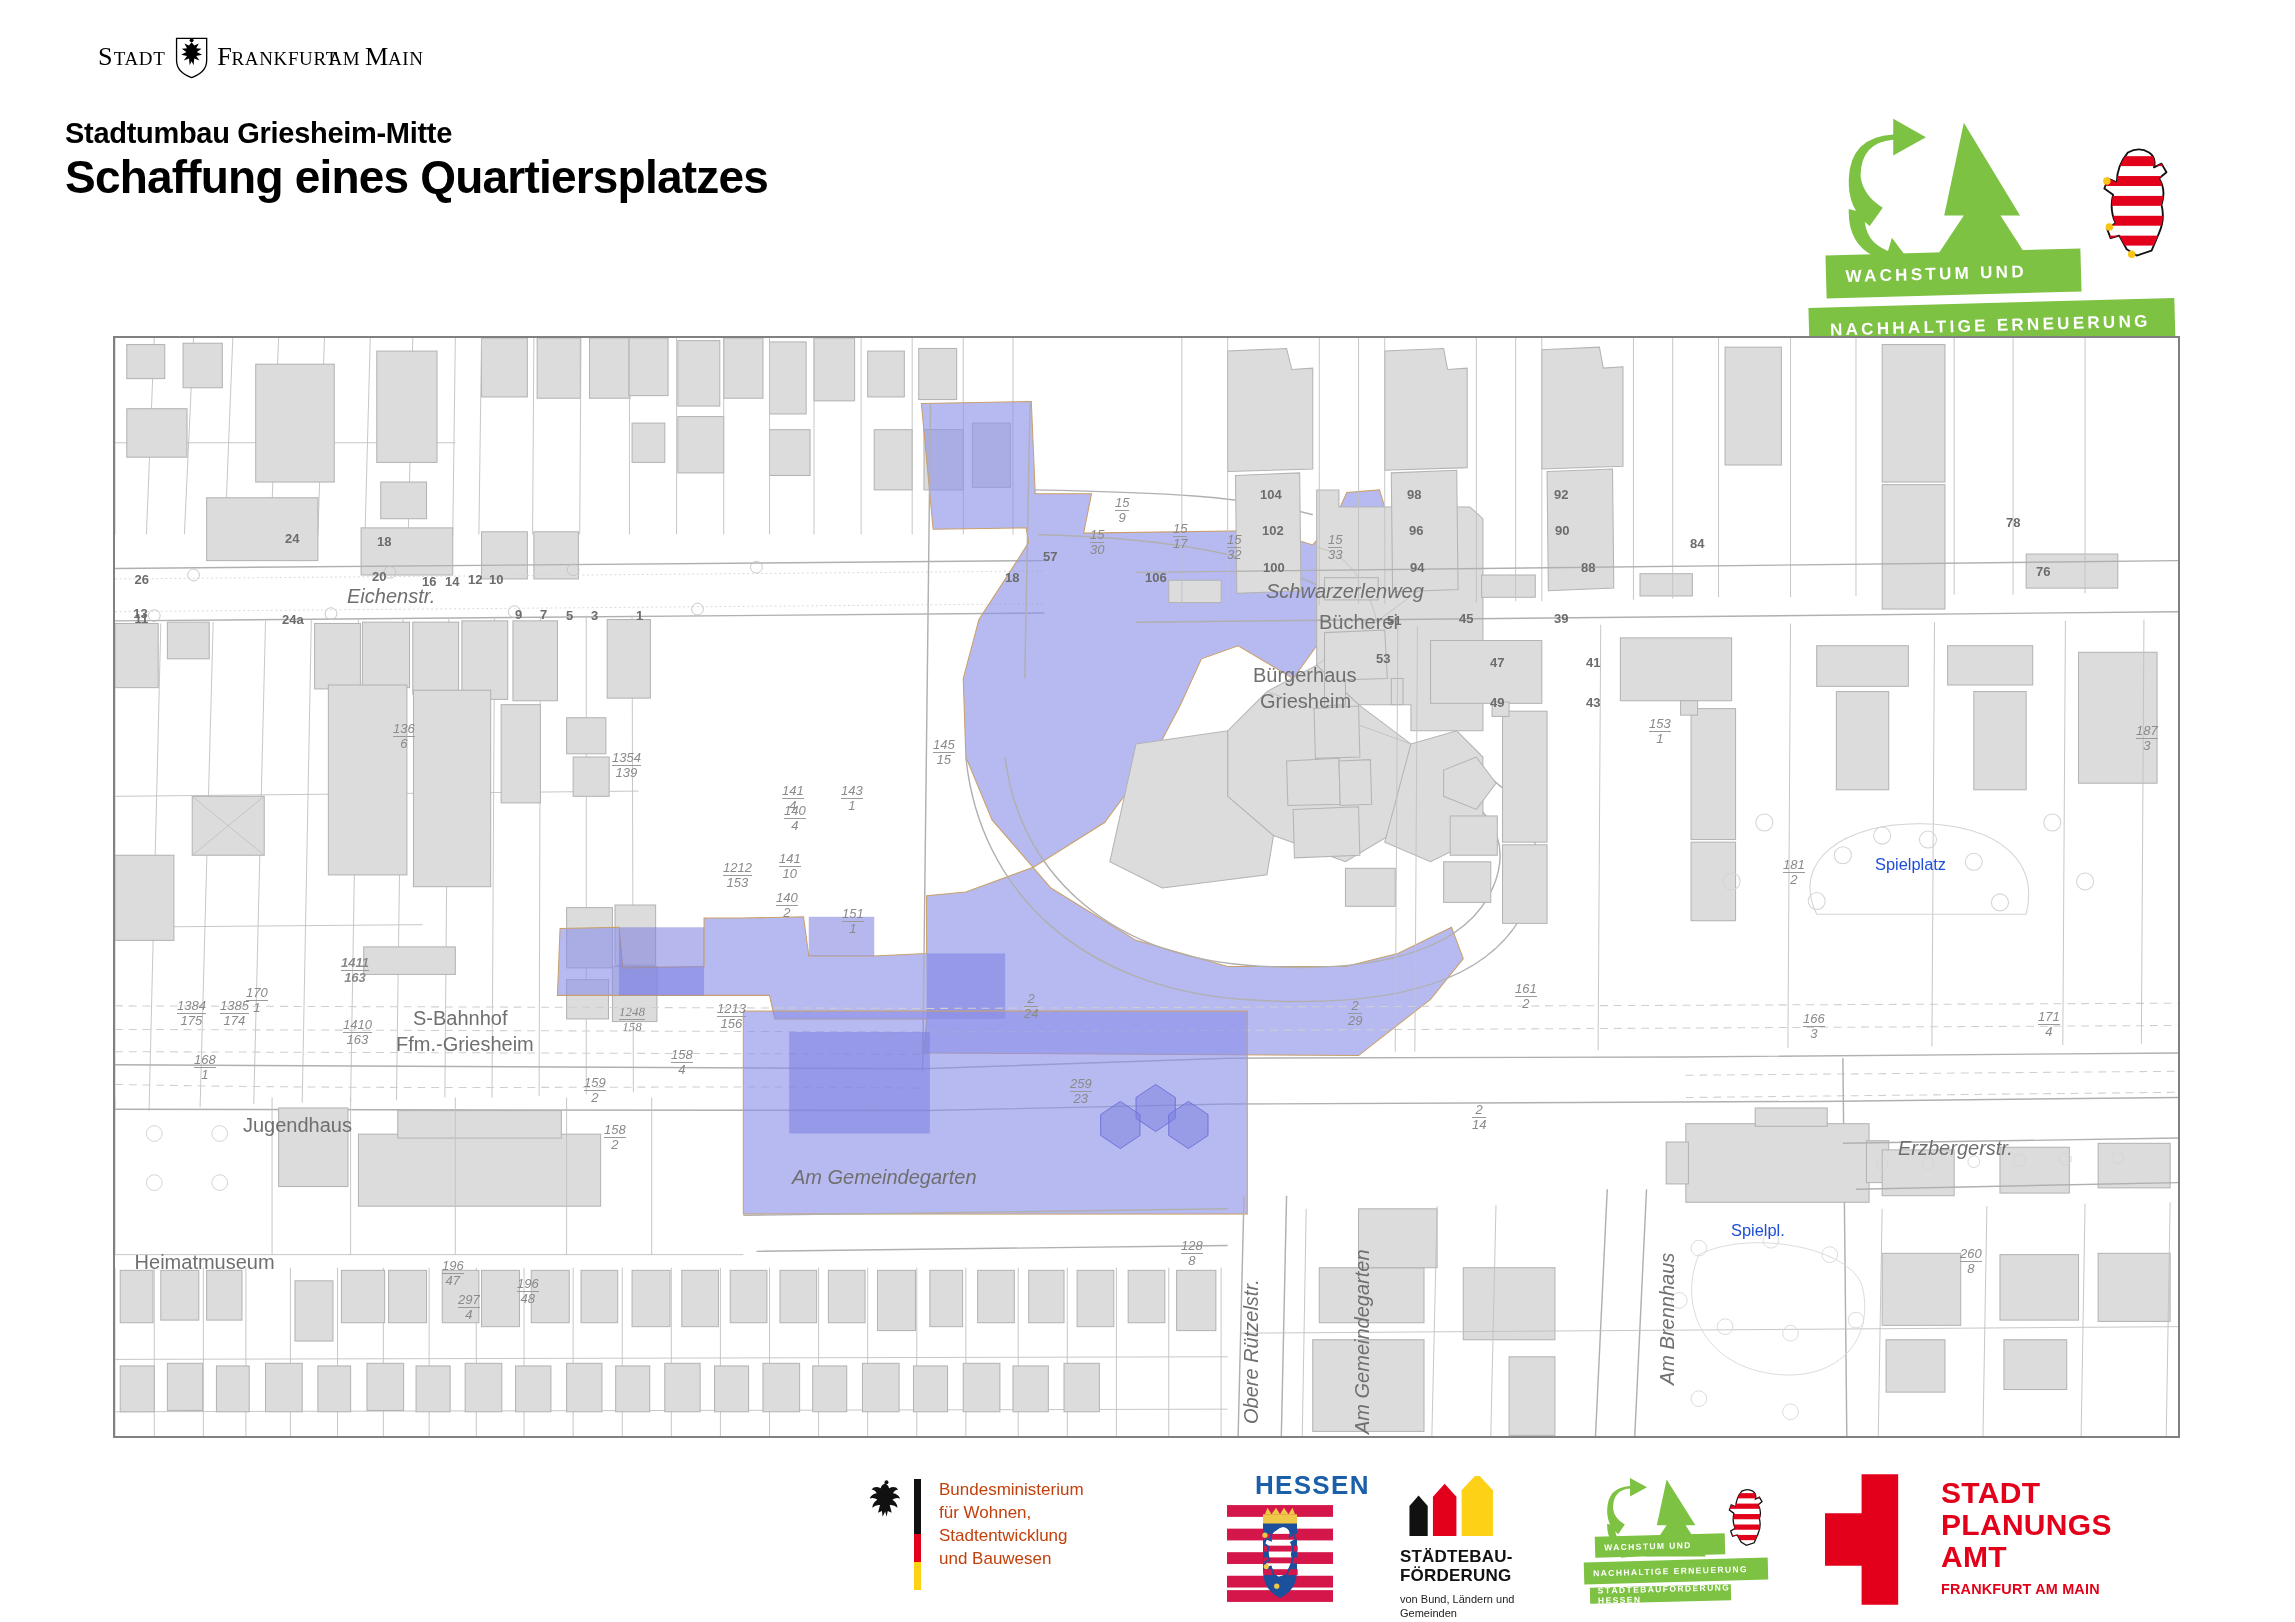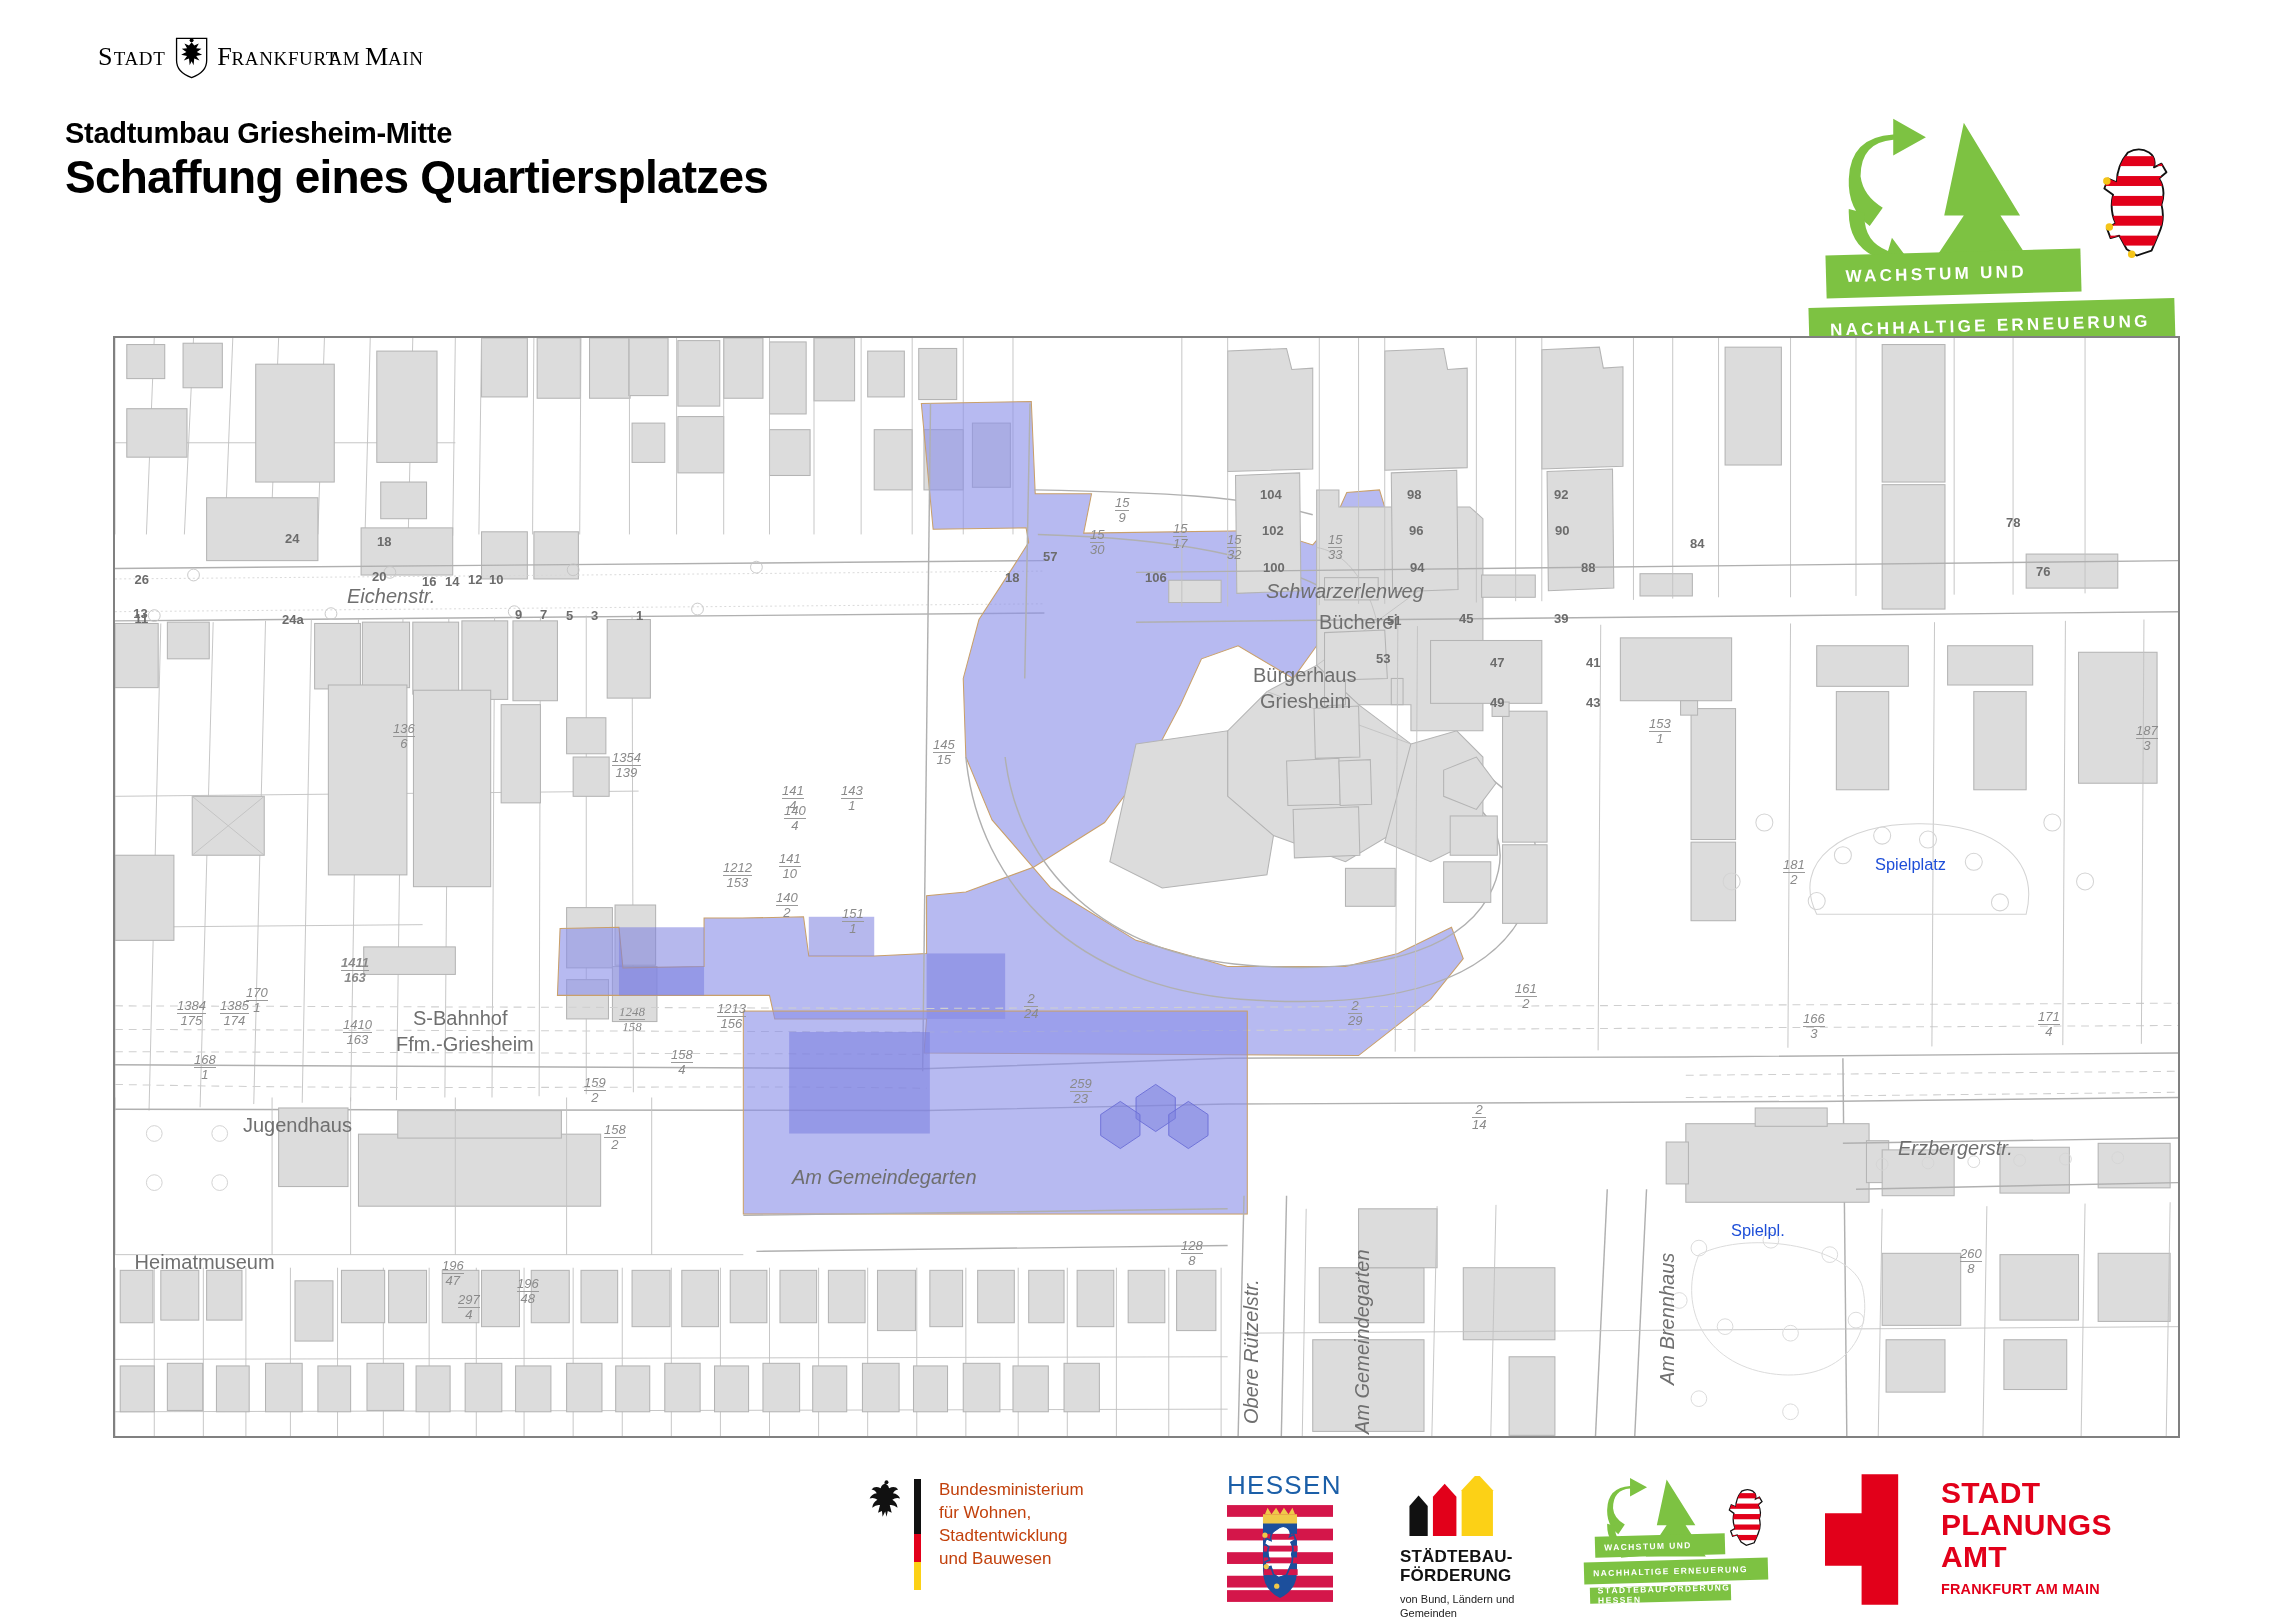--- a/index.html
+++ b/index.html
@@ -41,21 +41,21 @@
 
   
   .footer { position:absolute; left:0; top:1465px; width:2295px; height:157px; }
   .fl { position:absolute; }
 
   .bmwsb-txt { font-size:17px; line-height:1.34; color:#c2410c; font-weight:400; }
   .stf-txt { font-size:17px; font-weight:bold; color:#111; line-height:1.16; letter-spacing:0.2px;}
   .stf-sub { font-size:11px; color:#222; line-height:1.3; margin-top:5.9px; }
   .spa-txt { color:#e2001a; font-weight:bold; font-size:30px; line-height:1.07; letter-spacing:0.3px;}
   .spa-sub { color:#e2001a; font-weight:bold; font-size:14.4px; margin-top:9.2px; letter-spacing:0.2px;}
-  .hessen-word { color:#1b5fa8; font-size:26px; font-weight:400; letter-spacing:1.3px;}
+  .hessen-word { color:#1b5fa8; font-size:26px; font-weight:700; letter-spacing:1.3px;margin-left:28px;}
 
   .wune-s { position:absolute; }
   .wune-s .wune-band { font-size:8.5px; letter-spacing:1.4px; }
   .wb1s { left:11.8px; top:65px; width:130px; height:21px; transform:rotate(-1.6deg); padding-left:9.2px;}
   .wb2s { left:1.3px; top:90px; width:184px; height:22px; transform:rotate(-1.6deg); padding-left:9.2px;}
   .wb3s { left:6.5px; top:116px; width:141px; height:15.7px; transform:rotate(-1.4deg); padding-left:7.9px; font-size:6.9px; letter-spacing:0.3px;}
 </style>
 </head>
 <body>
 

